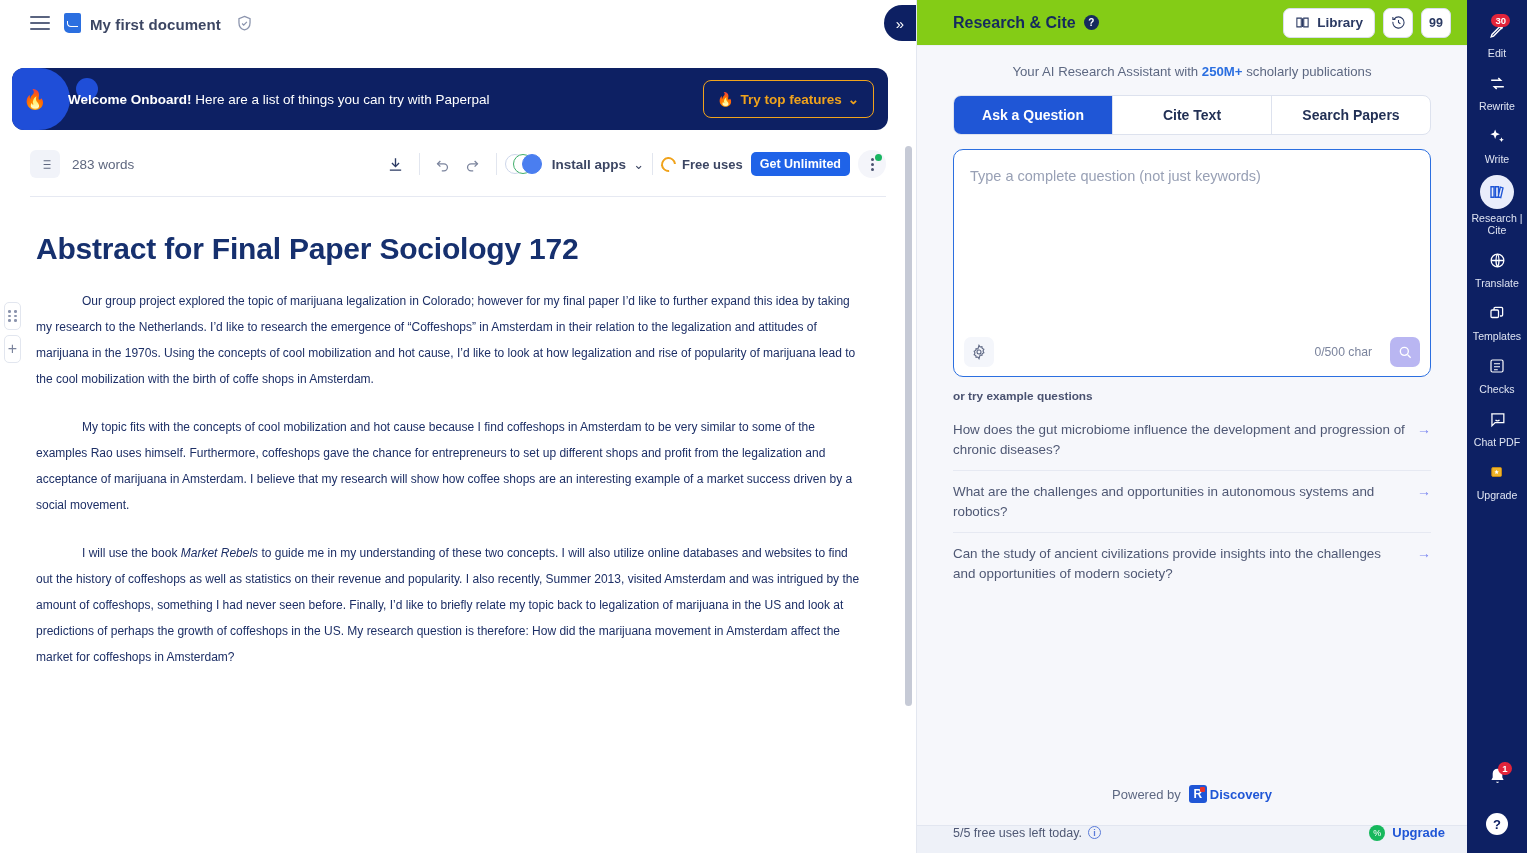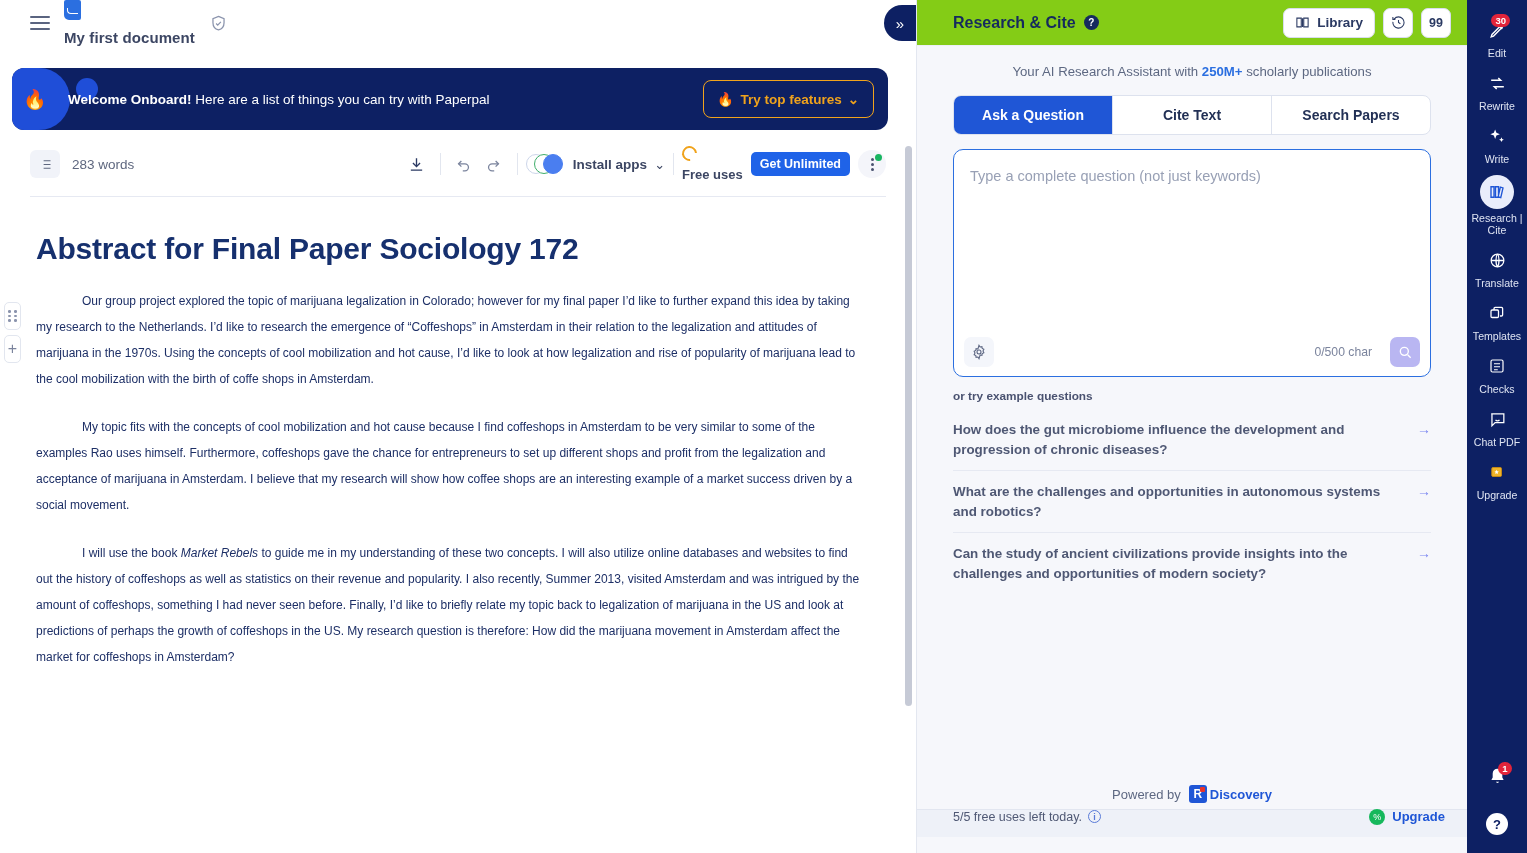--- a/index.html
+++ b/index.html
@@ -10,21 +10,21 @@
     overflow: hidden;
   }
   .app { position: relative; width: 1527px; height: 853px; display: flex; }
 
   
   .editor-col { position: relative; width: 916px; height: 853px; background: #fff; }
 
   .topbar { height: 46px; display: flex; align-items: center; padding-left: 30px; gap: 14px; }
   .hamburger { width: 20px; height: 14px; display: flex; flex-direction: column; justify-content: space-between; cursor: pointer; }
   .hamburger i { display: block; height: 2px; background: #5a6480; border-radius: 1px; }
-  .doc-title-wrap { display: flex; align-items: flex-start; gap: 9px; flex-direction: column; }
+  .doc-title-wrap { display: flex; align-items: flex-end; gap: 9px; }
   .doc-file-icon { width: 17px; height: 20px; background: #2b6fe0; border-radius: 2px 2px 2px 5px; position: relative; }
   .doc-file-icon::after { content: ""; position: absolute; left: 3px; top: 8px; width: 10px; height: 5px;
      border: 1.5px solid #fff; border-top: none; border-right: none; border-radius: 0 0 0 4px; }
   .doc-title { font-size: 15px; color: #3c4663; font-weight: 600; letter-spacing: .1px; }
   .shield { width: 19px; height: 21px; }
 
   
   .banner { position: absolute; left: 12px; top: 68px; width: 876px; height: 62px;
     background: #0d2063; border-radius: 12px; display: flex; align-items: center; overflow: hidden; }
   .banner-blob { position: absolute; left: 0; top: 0; width: 58px; height: 62px; background: #1f4ed8;
@@ -48,21 +48,21 @@
   .tb-btn { width: 30px; height: 30px; display: flex; align-items: center; justify-content: center; cursor: pointer; }
   .tb-sep { width: 1px; height: 22px; background: #e2e6ef; margin: 0 8px; }
   .apps-group { display: flex; align-items: center; gap: 7px; cursor: pointer; }
   .apps-icons { position: relative; width: 40px; height: 22px; }
   .apps-icons span { position: absolute; top: 1px; width: 20px; height: 20px; border-radius: 50%; background: #fff;
      border: 1.5px solid #cdd6ea; }
   .apps-icons span:nth-child(1) { left: 0; }
   .apps-icons span:nth-child(2) { left: 8px; border-color: #3fae6a; }
   .apps-icons span:nth-child(3) { left: 17px; background: #4a7ef0; border-color: #4a7ef0; }
   .apps-label { font-size: 13.5px; color: #3c4663; font-weight: 600; }
-  .free-uses { display: flex; gap: 6px; font-size: 13px; color: #3c4663; font-weight: 600; flex-direction: column; }
+  .free-uses { display: flex; align-items: center; gap: 6px; font-size: 13px; color: #3c4663; font-weight: 600; }
   .arc { width: 15px; height: 15px; border: 2.3px solid #f0a31c; border-radius: 50%; border-right-color: transparent; transform: rotate(40deg); }
   .get-unl { background: #1f63e8; color: #fff; font-size: 12.5px; font-weight: 700; border: none;
      border-radius: 5px; padding: 5px 9px; margin-left: 8px; cursor: pointer; font-family: "Liberation Sans", sans-serif; }
   .kebab-wrap { position: relative; width: 28px; height: 28px; display: flex; align-items: center; justify-content: center;
      margin-left: 8px; cursor: pointer; border-radius: 50%; background: #f4f5fa; }
   .kebab i { display: block; width: 3px; height: 3px; background: #4a5270; border-radius: 50%; margin: 2px 0; }
   .green-dot { position: absolute; right: 4px; top: 4px; width: 7px; height: 7px; border-radius: 50%; background: #18b661; }
 
   .tb-divider { position: absolute; left: 30px; top: 196px; width: 856px; height: 1px; background: #e6e9f2; }
 
@@ -120,32 +120,32 @@
      background: #f4f6fb; display: flex; align-items: center; justify-content: center; cursor: pointer; }
   .char-count { position: absolute; right: 58px; bottom: 17px; font-size: 12.2px; color: #7b849d; }
   .search-btn { position: absolute; right: 10px; bottom: 9px; width: 30px; height: 30px; border-radius: 7px;
      background: #b9b6f2; display: flex; align-items: center; justify-content: center; cursor: pointer; }
 
   .ex-label { margin: 12px 36px 0 36px; font-size: 11.8px; color: #4a5270; font-weight: 700; }
   .ex-list { margin: 6px 36px 0 36px; }
   .ex-item { display: flex; align-items: flex-start; gap: 10px; padding: 11px 0; border-bottom: 1px solid #e6e9f2;
      cursor: pointer; }
   .ex-item:last-child { border-bottom: none; }
-  .ex-text { flex: 1; font-size: 13.4px; line-height: 19.5px; color: #4f5874; font-weight: bold; }
+  .ex-text { flex: 1; font-size: 13.4px; line-height: 19.5px; color: #4f5874; }
   .ex-arrow { color: #7b87f0; font-size: 14px; padding-top: 1px; }
 
   .powered { position: absolute; left: 0; right: 0; bottom: 50px; display: flex; align-items: center;
      justify-content: center; gap: 8px; font-size: 13px; color: #5d6882; }
   .rd-logo { display: flex; align-items: center; gap: 3px; }
   .rd-sq { width: 18px; height: 18px; background: #1f56d6; border-radius: 3px; color: #fff; font-size: 12px;
      font-weight: 700; display: flex; align-items: center; justify-content: center; position: relative; }
   .rd-sq::after { content:""; position:absolute; right:2px; top:2px; width:5px; height:5px; background:#e8342c; border-radius:1px; }
   .rd-name { font-size: 13px; font-weight: 700; color: #1f56d6; }
 
-  .panel-foot { position: absolute; left: 0; bottom: 16px; width: 100%; height: 28px; background: #eef1f8;
+  .panel-foot { position: absolute; left: 0; bottom: 0; width: 100%; height: 28px; background: #eef1f8;
      display: flex; align-items: center; padding: 0 22px 14px 36px; border-top: 1px solid #e2e6f0; }
   .foot-text { font-size: 12.5px; color: #4f5874; display: flex; align-items: center; gap: 6px; }
   .info-c { width: 13px; height: 13px; border: 1.3px solid #5a7bd8; border-radius: 50%; color: #5a7bd8;
      font-size: 9px; display: flex; align-items: center; justify-content: center; font-weight: 700; }
   .foot-up { margin-left: auto; display: flex; align-items: center; gap: 7px; cursor: pointer; }
   .foot-badge { width: 16px; height: 16px; border-radius: 50%; background: #16b85c; color: #fff; font-size: 9px;
      display: flex; align-items: center; justify-content: center; }
   .foot-up-label { font-size: 13px; font-weight: 700; color: #1f56d6; }
 
   

